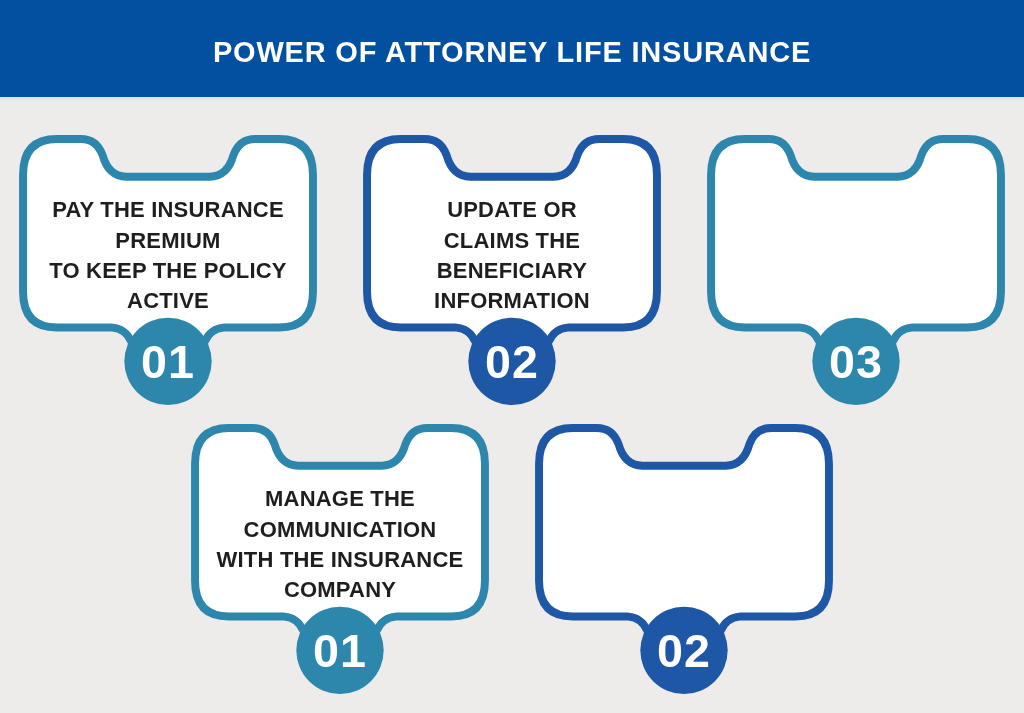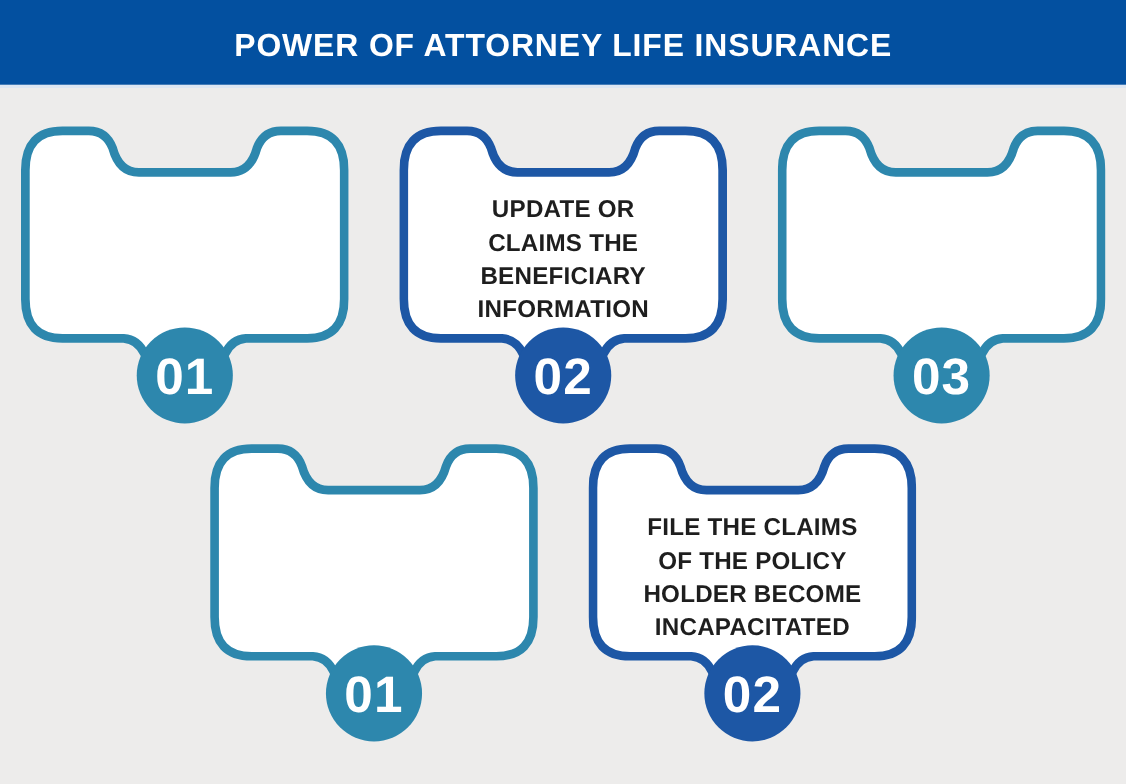--- a/index.html
+++ b/index.html
@@ -6,21 +6,21 @@
   html, body {
     width: 1024px; height: 713px;
     overflow: hidden;
     font-family: "Liberation Sans", "DejaVu Sans", sans-serif;
     background: #edeceа;
   }
   body { background: #edeceb; }
 
   
   .banner {
-    width: 1024px; height: 80px;
+    width: 1024px; height: 100px;
     background: #0350a0;
     display: flex; align-items: center; justify-content: center;
     border-bottom: 3px solid #dde6f2;
   }
   .banner h1 {
     color: #ffffff;
     font-size: 29px;
     font-weight: bold;
     letter-spacing: 0.8px;
     padding-top: 8px;
@@ -85,20 +85,24 @@
 </div>
 
 <div class="row row--one">
 
   <div class="card card--teal">
     <svg viewBox="0 0 300 280">
       <path class="shape-path" d="M 4 44 Q 4 8 38 8 L 62 8 Q 78 8 84 24 Q 90 46 108 46 L 192 46 Q 210 46 216 24 Q 222 8 238 8 L 262 8 Q 296 8 296 44 L 296 162 Q 296 198 262 198 L 206 198 Q 193 199 187 212 L 180 226 L 120 226 L 113 212 Q 107 199 94 198 L 38 198 Q 4 198 4 162 Z"></path>
       <circle class="shape-circle" cx="150" cy="232" r="44"></circle>
       <text class="num-text" x="150" y="249">01</text>
     </svg>
+    <div class="card-text">PAY THE INSURANCE
+PREMIUM
+TO KEEP THE POLICY
+ACTIVE</div>
   </div>
 
   <div class="card card--blue">
     <svg viewBox="0 0 300 280">
       <path class="shape-path" d="M 4 44 Q 4 8 38 8 L 62 8 Q 78 8 84 24 Q 90 46 108 46 L 192 46 Q 210 46 216 24 Q 222 8 238 8 L 262 8 Q 296 8 296 44 L 296 162 Q 296 198 262 198 L 206 198 Q 193 199 187 212 L 180 226 L 120 226 L 113 212 Q 107 199 94 198 L 38 198 Q 4 198 4 162 Z"></path>
       <circle class="shape-circle" cx="150" cy="232" r="44"></circle>
       <text class="num-text" x="150" y="249">02</text>
     </svg>
     <div class="card-text">UPDATE OR
 CLAIMS THE
@@ -117,27 +121,27 @@
 </div>
 
 <div class="row row--two">
 
   <div class="card card--teal">
     <svg viewBox="0 0 300 280">
       <path class="shape-path" d="M 4 44 Q 4 8 38 8 L 62 8 Q 78 8 84 24 Q 90 46 108 46 L 192 46 Q 210 46 216 24 Q 222 8 238 8 L 262 8 Q 296 8 296 44 L 296 162 Q 296 198 262 198 L 206 198 Q 193 199 187 212 L 180 226 L 120 226 L 113 212 Q 107 199 94 198 L 38 198 Q 4 198 4 162 Z"></path>
       <circle class="shape-circle" cx="150" cy="232" r="44"></circle>
       <text class="num-text" x="150" y="249">01</text>
     </svg>
+    <div class="card-text">MANAGE THE
+COMMUNICATION
+WITH THE INSURANCE
+COMPANY</div>
   </div>
 
   <div class="card card--blue">
     <svg viewBox="0 0 300 280">
       <path class="shape-path" d="M 4 44 Q 4 8 38 8 L 62 8 Q 78 8 84 24 Q 90 46 108 46 L 192 46 Q 210 46 216 24 Q 222 8 238 8 L 262 8 Q 296 8 296 44 L 296 162 Q 296 198 262 198 L 206 198 Q 193 199 187 212 L 180 226 L 120 226 L 113 212 Q 107 199 94 198 L 38 198 Q 4 198 4 162 Z"></path>
       <circle class="shape-circle" cx="150" cy="232" r="44"></circle>
       <text class="num-text" x="150" y="249">02</text>
     </svg>
-    <div class="card-text">FILE THE CLAIMS
-OF THE POLICY
-HOLDER BECOME
-INCAPACITATED</div>
   </div>
 
 </div>
 
 </body></html>

